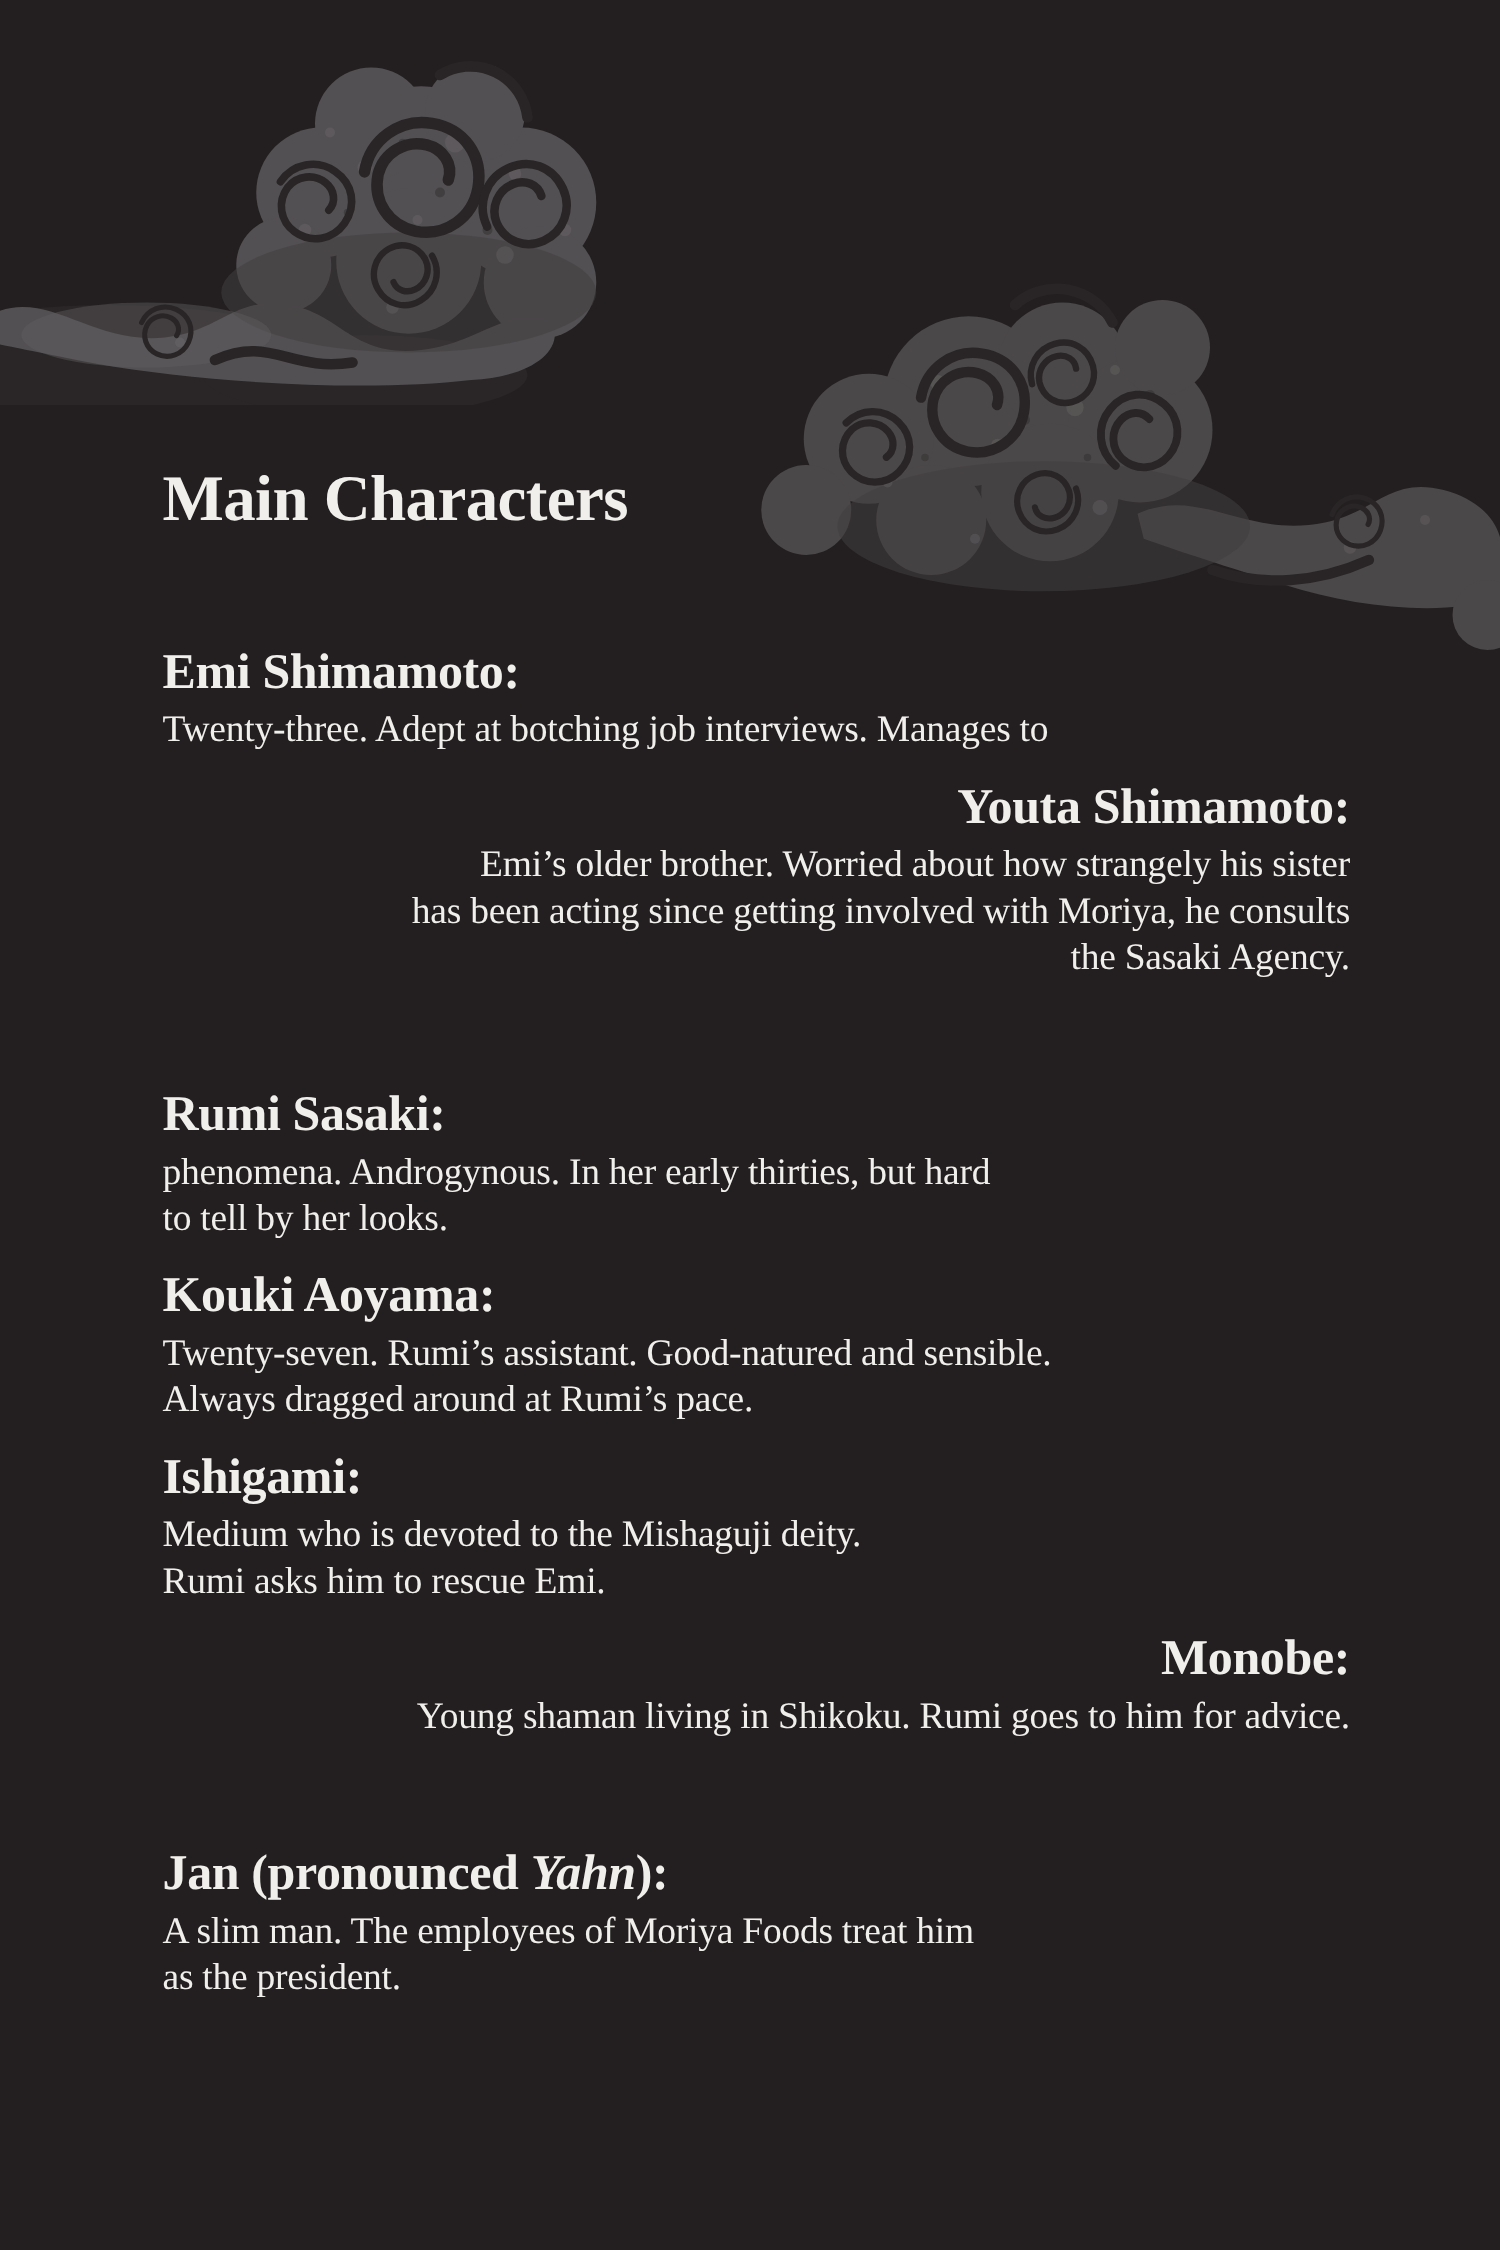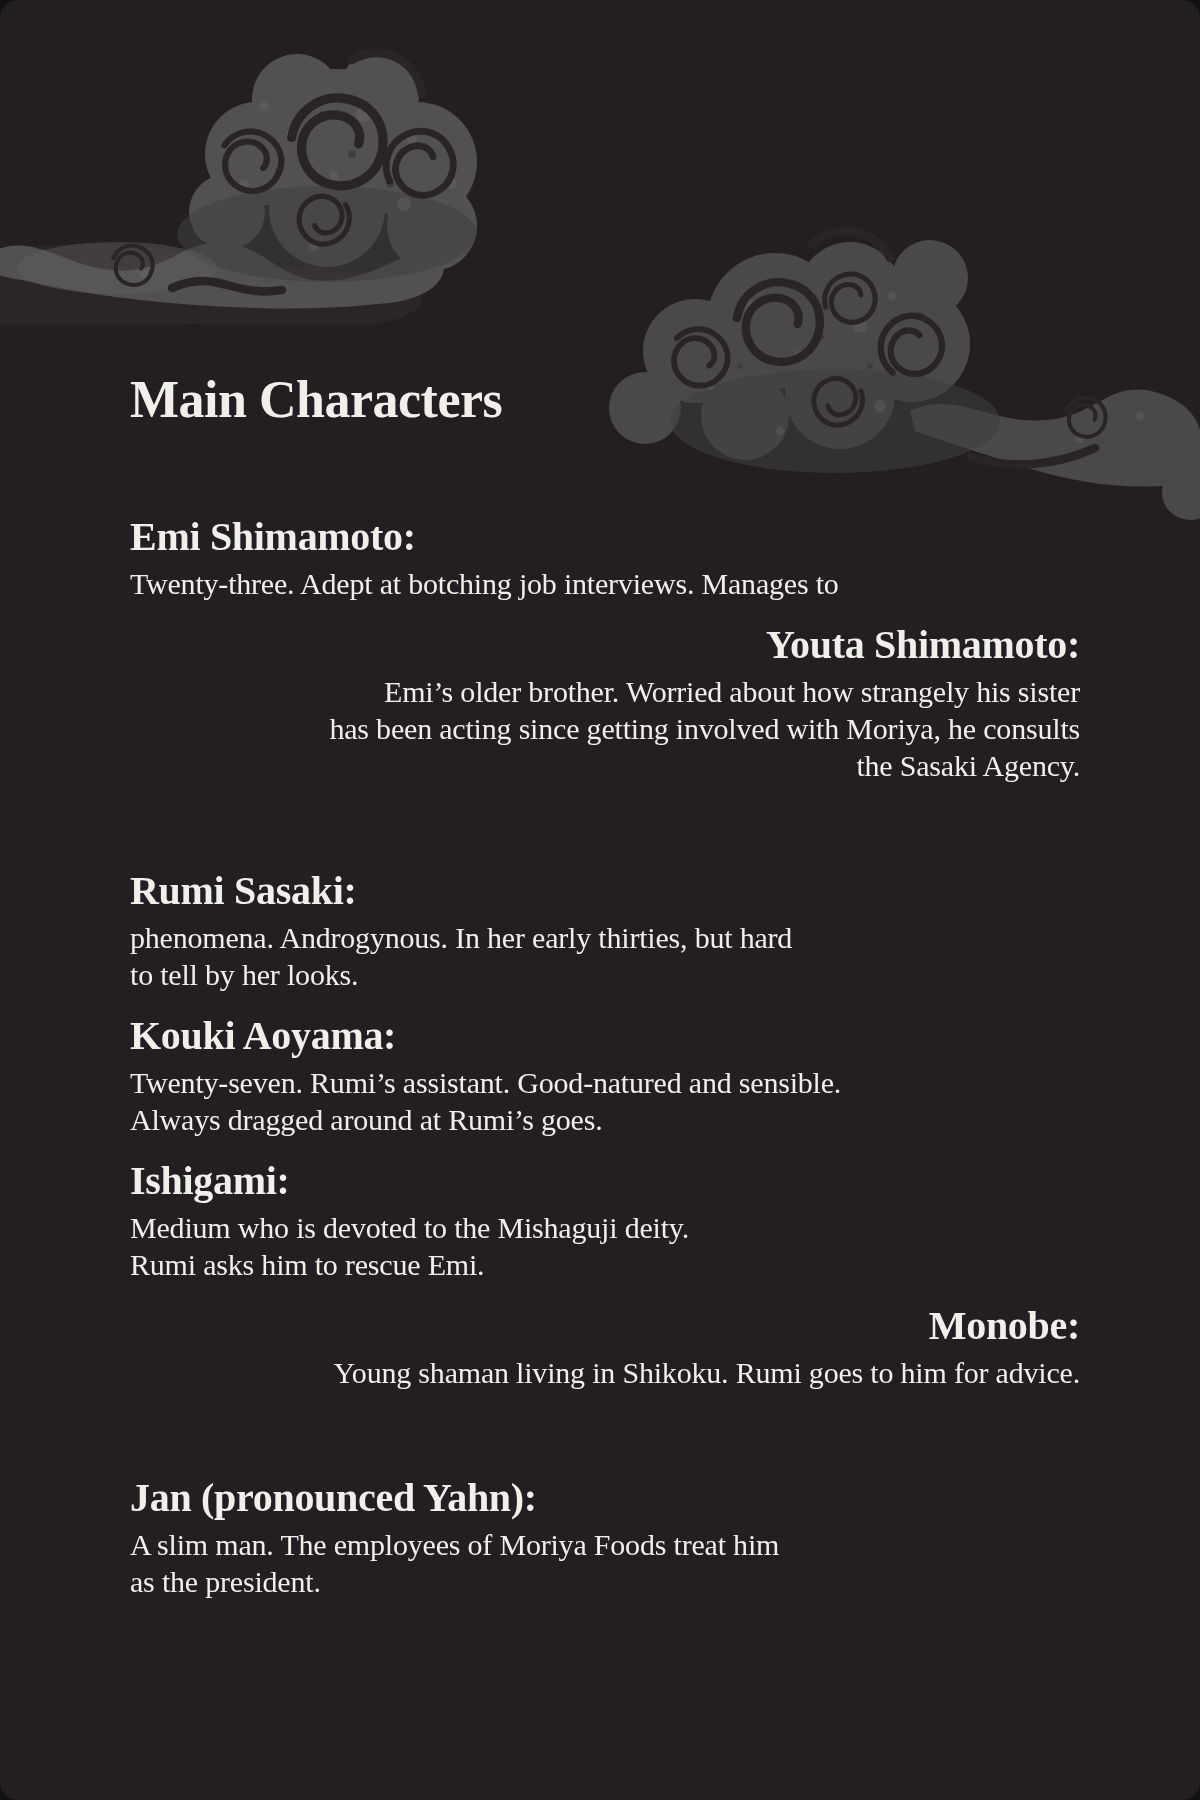--- a/index.html
+++ b/index.html
@@ -6,21 +6,20 @@
   html, body { margin: 0; padding: 0; background: #111; }
 
   .page {
     position: relative;
     width: 1200px;
     height: 1800px;
     background: var(--background, #231f20);
     overflow: hidden;
     font-family: "Liberation Serif", "DejaVu Serif", serif;
     color: var(--text, #f1efec);
-    border-radius: 18px;
   }
 
   
   .cloud { position: absolute; display: block; }
   .cloud--left  { left: -8px;  top: 44px; }
   .cloud--right { left: 540px; top: 216px; }
 
   .cloud-shadow  { fill: var(--cloud_shadow, #2a2627); }
   .cloud-fill    { fill: var(--cloud_fill, #535053); }
   .cloud-fill-r  { fill: var(--cloud_fill_right, #4b4849); }
@@ -61,21 +60,21 @@
     letter-spacing: -0.3px;
     margin: 12px 0 7px 0;
   }
 
   .entry-line {
     font-size: 30px;
     line-height: 37px;
     letter-spacing: -0.2px;
   }
 
-  .italic { }
+  .italic { font-style: italic; }
 </style>
 </head>
 <body>
 
 <div class="page">
 
   <svg class="cloud cloud--left" width="580" height="280" viewBox="0 0 580 280" aria-hidden="true">
     <defs>
       <path id="curl" d="M -42,-6 C -38,-30 -16,-46 8,-42 C 32,-38 46,-18 42,6
                          C 38,28 18,42 -4,38 C -24,34 -36,16 -32,-4
@@ -202,21 +201,21 @@
 
     <section class="entry">
       <h2 class="entry-name">Rumi Sasaki:</h2>
       <div class="entry-line">phenomena. Androgynous. In her early thirties, but hard</div>
       <div class="entry-line">to tell by her looks.</div>
     </section>
 
     <section class="entry">
       <h2 class="entry-name">Kouki Aoyama:</h2>
       <div class="entry-line">Twenty-seven. Rumi’s assistant. Good-natured and sensible.</div>
-      <div class="entry-line">Always dragged around at Rumi’s goes.</div>
+      <div class="entry-line">Always dragged around at Rumi’s pace.</div>
     </section>
 
     <section class="entry">
       <h2 class="entry-name">Ishigami:</h2>
       <div class="entry-line">Medium who is devoted to the Mishaguji deity.</div>
       <div class="entry-line">Rumi asks him to rescue Emi.</div>
     </section>
 
     <section class="entry entry--group-end">
       <h2 class="entry-name">Monobe:</h2>

